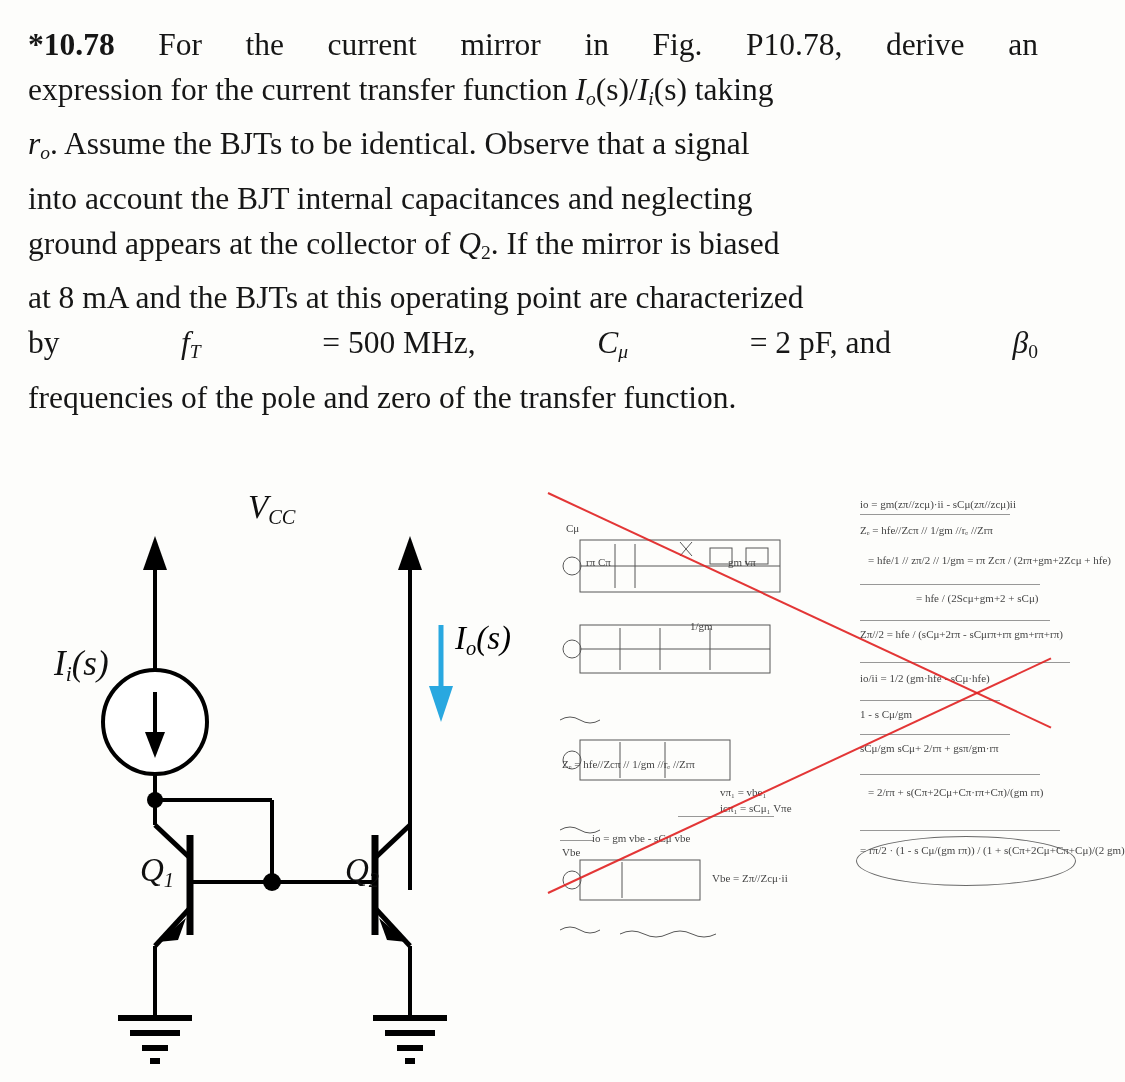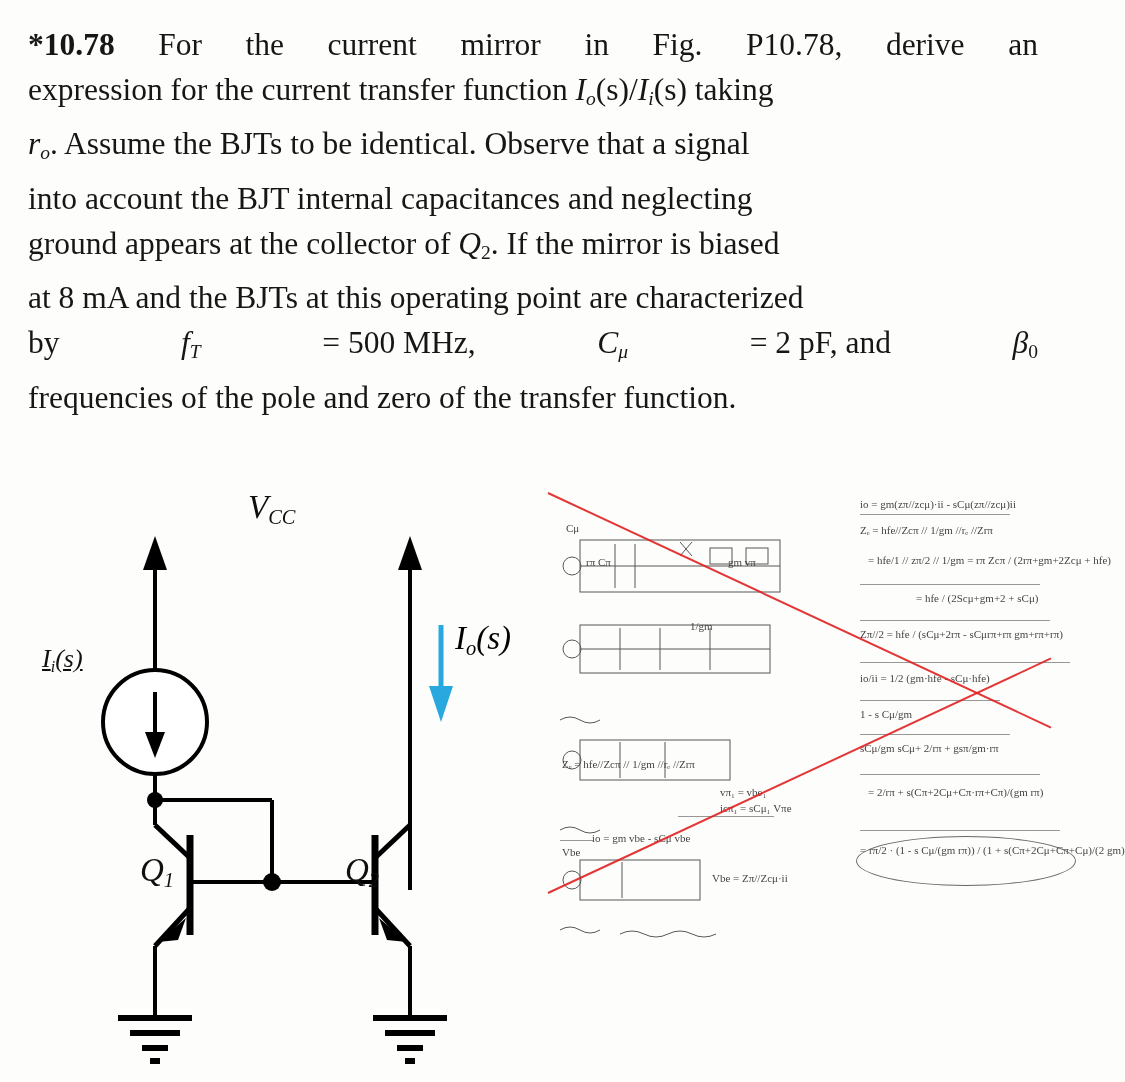--- a/index.html
+++ b/index.html
@@ -66,23 +66,22 @@
     position: absolute;
     font-family: "Liberation Serif", serif;
     font-style: italic;
     color: #101010;
   }
   #vcc-label {
     left: 248px; top: 19px;
     font-size: 33px;
   }
   #ii-label {
-    left: 42px; top: 174px;
-    font-size: 26px;
-    text-decoration: underline;
+    left: 54px; top: 174px;
+    font-size: 35px;
   }
   #io-label {
     left: 455px; top: 150px;
     font-size: 33px;
     color: #000000;
   }
   #q1-label {
     left: 140px; top: 382px;
     font-size: 33px;
   }

